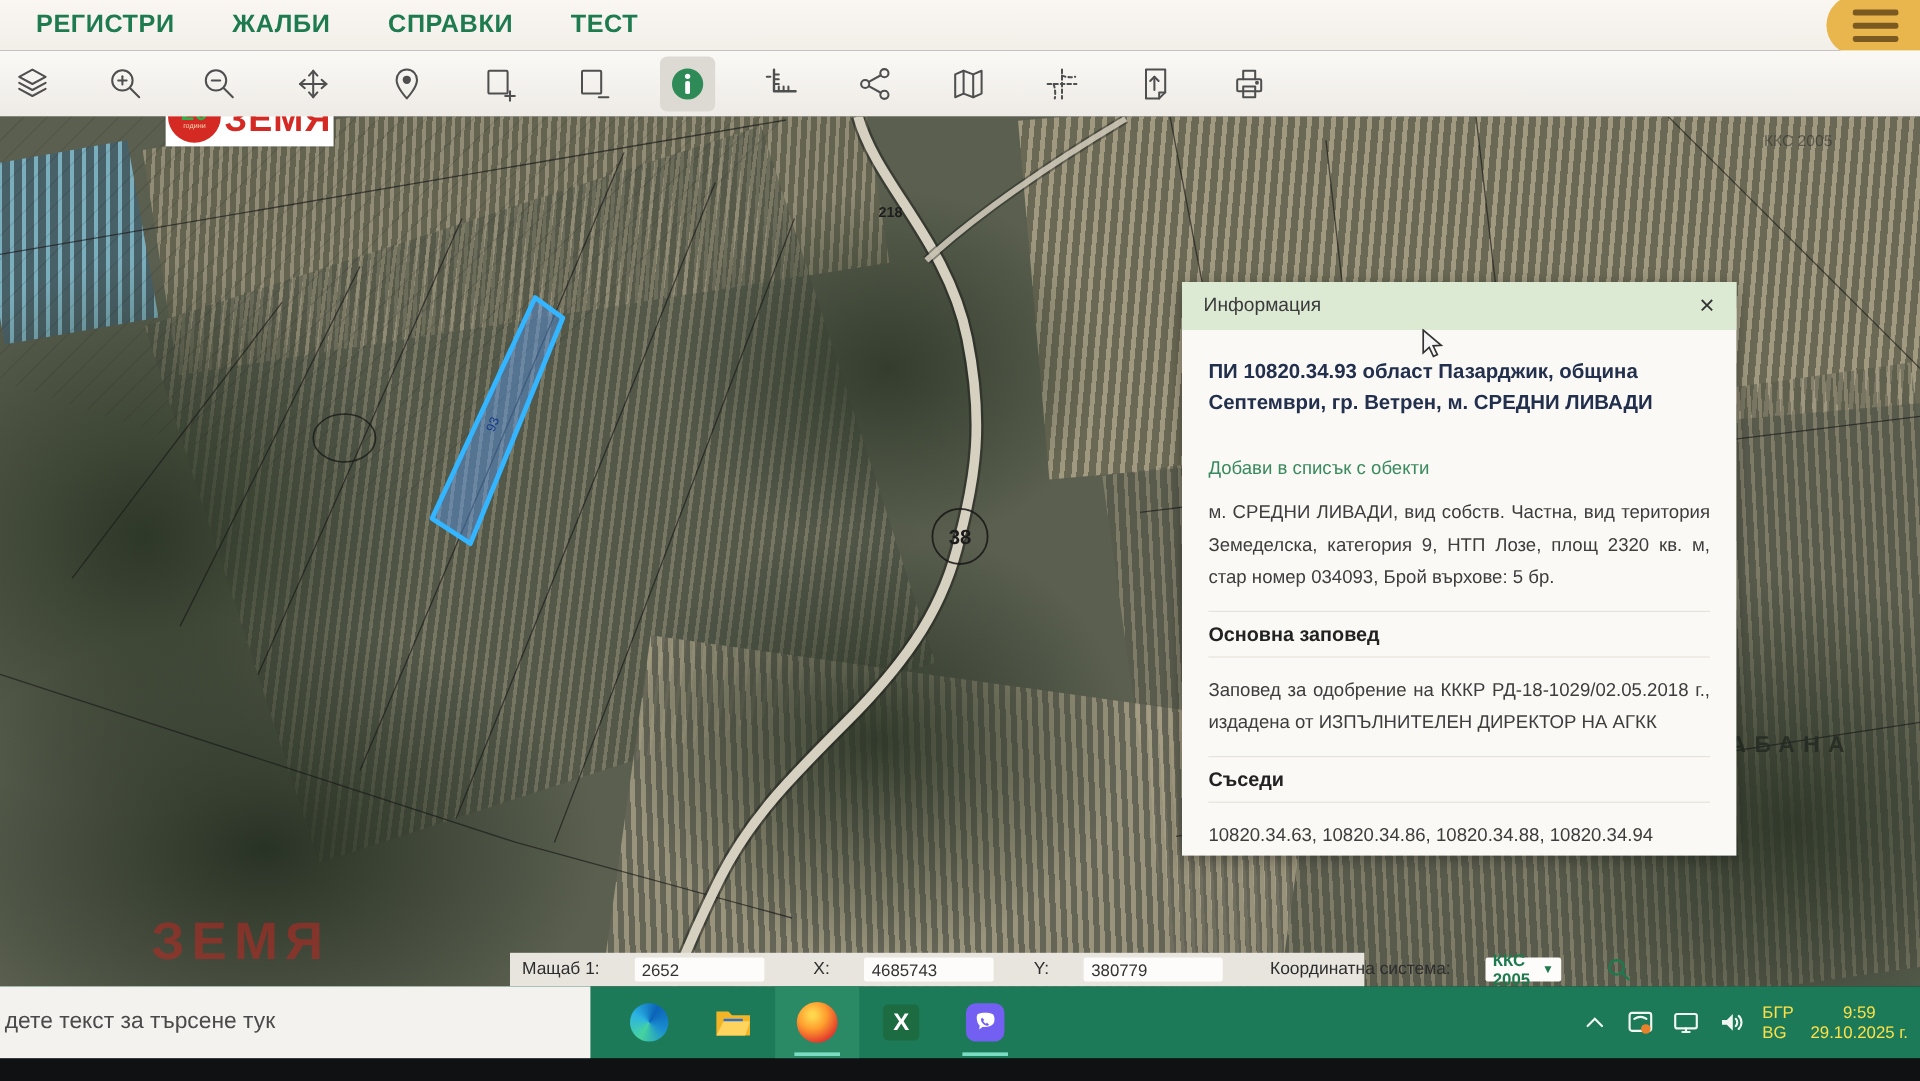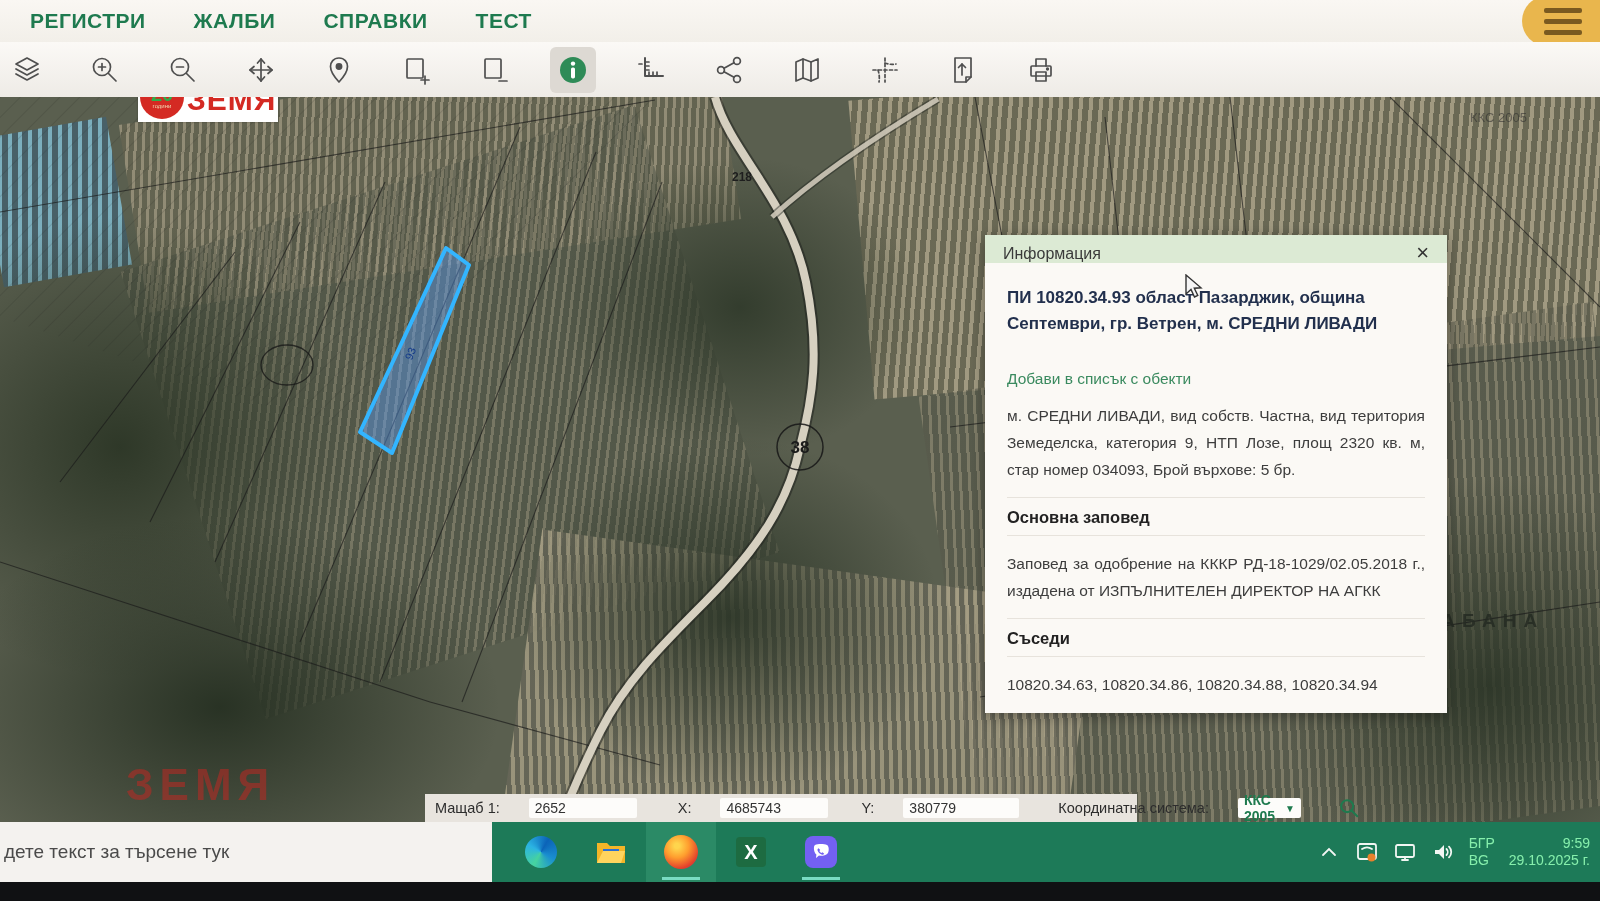--- a/index.html
+++ b/index.html
@@ -43,21 +43,21 @@
   .zemya-circle .ylabel { color:#f3d9b2; font-size:6px; line-height:6px; }
   .zemya-right { display:flex; flex-direction:column; margin-left:3px; }
   .zemya-agency { color:#2fae4b; font-size:6px; font-weight:bold; white-space:nowrap; }
   .zemya-brand { color:#d42a23; font-size:30px; font-weight:900; line-height:30px; letter-spacing:1px; }
   .zemya-watermark { position:absolute; left:126px; top:760px; color:rgba(190,40,35,.55);
                      font-size:44px; font-weight:900; letter-spacing:6px; z-index:18; }
 
   
   .info-panel { position:absolute; left:985px; top:235px; width:462px; height:478px; z-index:40;
                 box-shadow:0 3px 14px rgba(0,0,0,.35); background:#fbf9f5; }
-  .info-header { height:28px; background:#dcead4; display:flex; align-items:flex-end;
+  .info-header { height:40px; background:#dcead4; display:flex; align-items:center;
                  justify-content:space-between; padding:0 18px; }
   .info-title { font-size:16px; color:#3a3a3a; }
   .info-close { font-size:22px; color:#333; line-height:20px; cursor:pointer; }
   .info-body { padding:22px 22px 0 22px; }
   .parcel-title { font-size:17px; font-weight:bold; color:#22304d; line-height:1.55; }
   .add-link { display:block; margin-top:32px; font-size:15.5px; color:#3a8a5f; text-decoration:none; }
   .info-text { margin-top:14px; font-size:15.5px; color:#3d3d3d; line-height:1.75; text-align:justify; }
   .info-section { margin-top:14px; padding-top:10px; border-top:1px solid #e7e3dc;
                   font-size:16.5px; font-weight:bold; color:#222; padding-bottom:8px; border-bottom:1px solid #e7e3dc; }
   .cursor-arrow { position:absolute; left:1183px; top:274px; z-index:60; }
@@ -88,24 +88,24 @@
                          background:#79dcc3; }
   .ic-edge { width:32px; height:32px; border-radius:50%;
              background:conic-gradient(from 210deg, #46d39f, #2bb3e3, #0b63b8, #1a8fd0, #46d39f); }
   .ic-firefox { width:34px; height:34px; border-radius:50%;
              background:radial-gradient(circle at 38% 32%, #ffd54d 8%, #ff9d2e 38%, #e4412c 72%, #a81d67 100%); }
   .ic-excel { width:30px; height:30px; border-radius:4px; background:#1d6b41; color:#fff;
               font-weight:900; font-size:20px; display:flex; align-items:center; justify-content:center; }
   .ic-viber { width:32px; height:32px; border-radius:8px; background:#7360f2; display:flex;
               align-items:center; justify-content:center; }
   .tray { position:absolute; right:0; top:0; height:60px; display:flex; align-items:center; gap:14px;
-          padding-right:10px; color:#86efac; }
+          padding-right:10px; color:#fde047; }
   .tray svg { width:24px; height:24px; stroke:#f2f6f3; fill:none; stroke-width:1.8; stroke-linecap:round; }
   .tray-2line { display:flex; flex-direction:column; align-items:flex-start; font-size:14px; line-height:17px; }
-  .tray-clock { align-items:flex-end; }
+  .tray-clock { align-items:center; }
 
   .bezel-bottom { position:absolute; left:0; top:882px; width:1600px; height:19px; background:#101113; z-index:60; }
 </style>
 </head>
 <body>
 
 <div class="screen">
 
   <div class="menubar">
     <span class="menu-item">РЕГИСТРИ</span>

